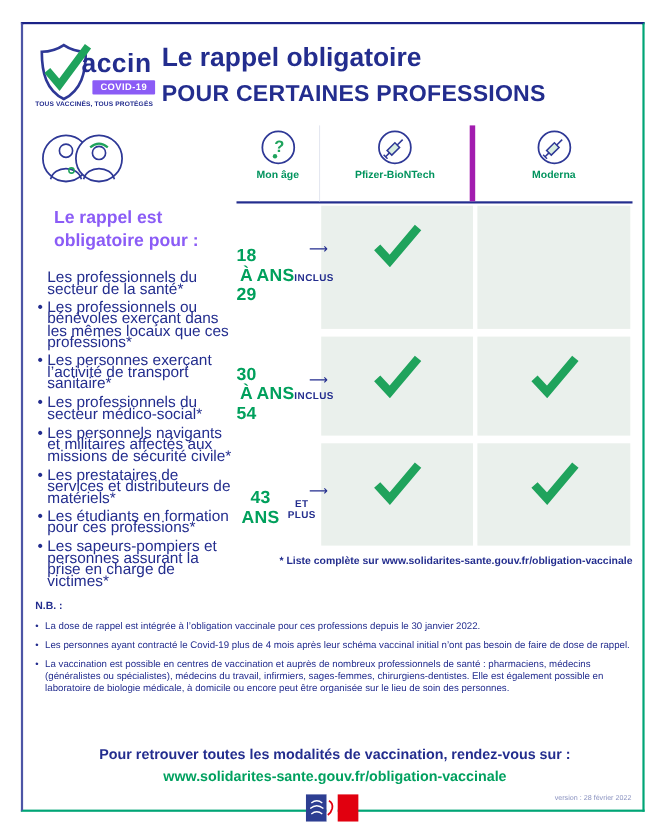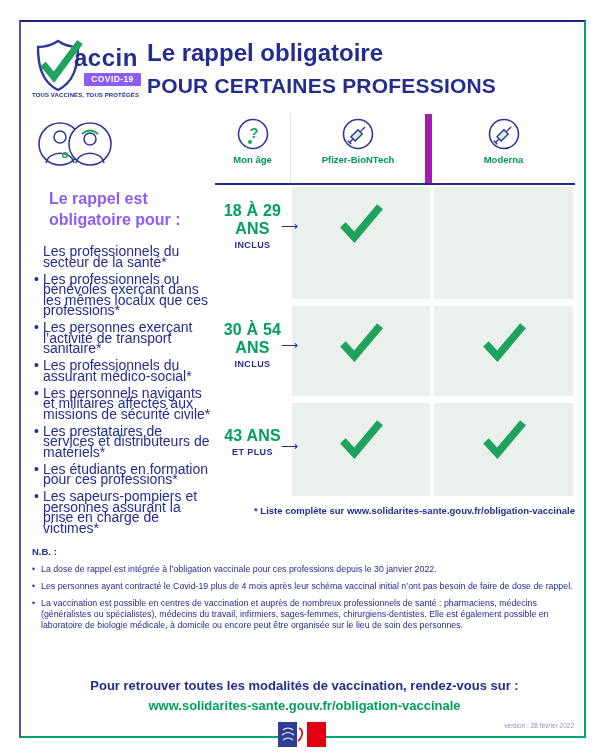--- a/index.html
+++ b/index.html
@@ -34,29 +34,29 @@
   .profession-list { position:absolute; left:13px; top:224px; width:178px; list-style:none; }
   .profession-list li { position:relative; padding-left:9px; margin-bottom:6.5px;
     font-size:14px; line-height:10.5px; color:#232d8e; font-weight:400; }
   .profession-list li::before { content:"•"; position:absolute; left:0; top:0; color:#232d8e; }
   .profession-list li.no-bullet::before { content:""; }
 
   
   .table { position:absolute; left:194px; top:92px; width:360px; }
   .thead { display:grid; grid-template-columns:75px 142px 143px; height:69px; }
   .thead .hcell { display:flex; flex-direction:column; align-items:center; padding-top:4px; }
-  .thead .hcell.mid { border-left:1px solid #e4e7f0; border-right:7px solid #a21caf; }
+  .thead .hcell.mid { border-left:1px solid #e4e7f0; border-right:5px solid #a21caf; }
   .hcell .icon-circle { width:32px; height:32px; }
   .hcell .hlabel { margin-top:4px; font-size:9.5px; font-weight:bold; color:#00935d; }
   .blue-rule { height:2px; background:#232d8e; }
   .trow { display:grid; grid-template-columns:75px 142px 143px; margin-top:0; }
   .trow.r0 { height:112px; margin-top:2px; }
   .trow.r1 { height:90px;  margin-top:7px; }
   .trow.r2 { height:93px;  margin-top:7px; }
-  .age-cell { position:relative; display:flex; flex-direction:column; align-items:center;
+  .age-cell { position:relative; display:flex; align-items:center;
     padding-top:15px; text-align:center; }
   .trow.r2 .age-cell { padding-top:24px; }
   .age-green { font-size:16px; font-weight:bold; color:#00a05c; line-height:18px; letter-spacing:0.2px; }
   .age-navy { font-size:9px; font-weight:bold; color:#232d8e; letter-spacing:0.4px; margin-top:2px; }
   .arrow { position:absolute; right:-8px; top:32px; color:#232d8e; font-size:12px;
     font-family:"DejaVu Sans", sans-serif; }
   .trow.r2 .arrow { top:36px; }
   .cell-green { background:#eaf0ec; margin:0 2px; display:flex; justify-content:center;
     align-items:flex-start; padding-top:16px; }
   .footnote { margin-top:9px; width:360px; text-align:right; font-size:9.5px;
@@ -107,21 +107,21 @@
         <circle cx="54" cy="21" r="6" fill="none" stroke="#2e3896" stroke-width="1.5"></circle>
         <path d="M46 16 Q54 9 62 16" fill="none" stroke="#1fa35c" stroke-width="2"></path>
         <path d="M40 45 C43 32 65 32 68 45" fill="none" stroke="#2e3896" stroke-width="1.5"></path>
       </svg>
     </div>
     <div class="sidebar-heading">Le rappel est obligatoire pour :</div>
     <ul class="profession-list">
       <li class="no-bullet">Les professionnels du secteur de la santé*</li>
       <li>Les professionnels ou bénévoles exerçant dans les mêmes locaux que ces professions*</li>
       <li>Les personnes exerçant l’activité de transport sanitaire*</li>
-      <li>Les professionnels du assurant médico-social*</li>
+      <li>Les professionnels du secteur médico-social*</li>
       <li>Les personnels navigants et militaires affectés aux missions de sécurité civile*</li>
       <li>Les prestataires de services et distributeurs de matériels*</li>
       <li>Les étudiants en formation pour ces professions*</li>
       <li>Les sapeurs-pompiers et personnes assurant la prise en charge de victimes*</li>
     </ul>
 
     <div class="table">
       <div class="thead">
         <div class="hcell">
           <svg class="icon-circle" viewBox="0 0 32 32">

